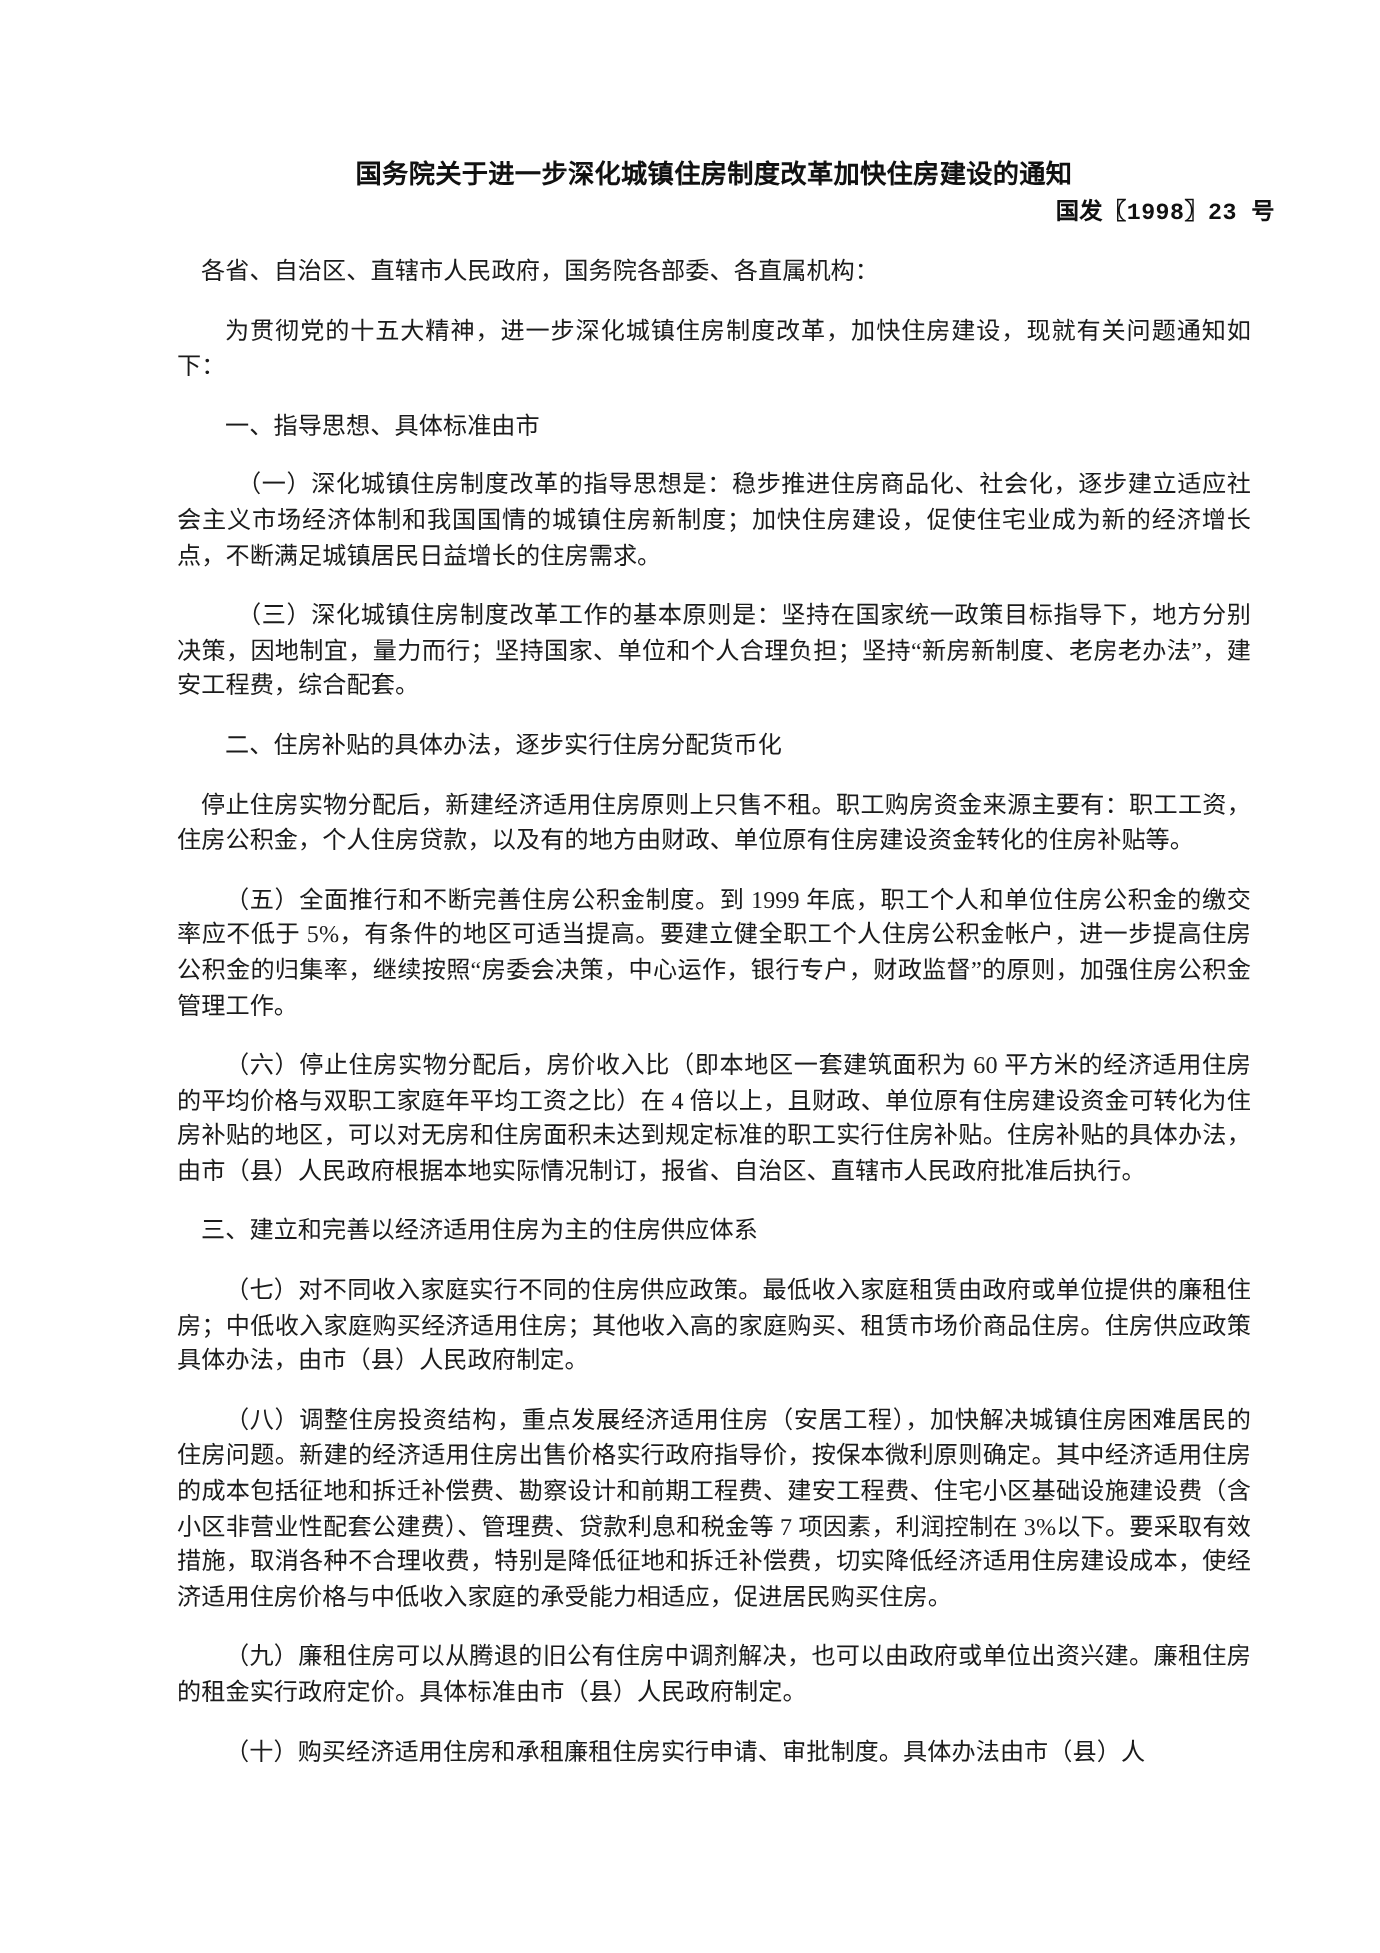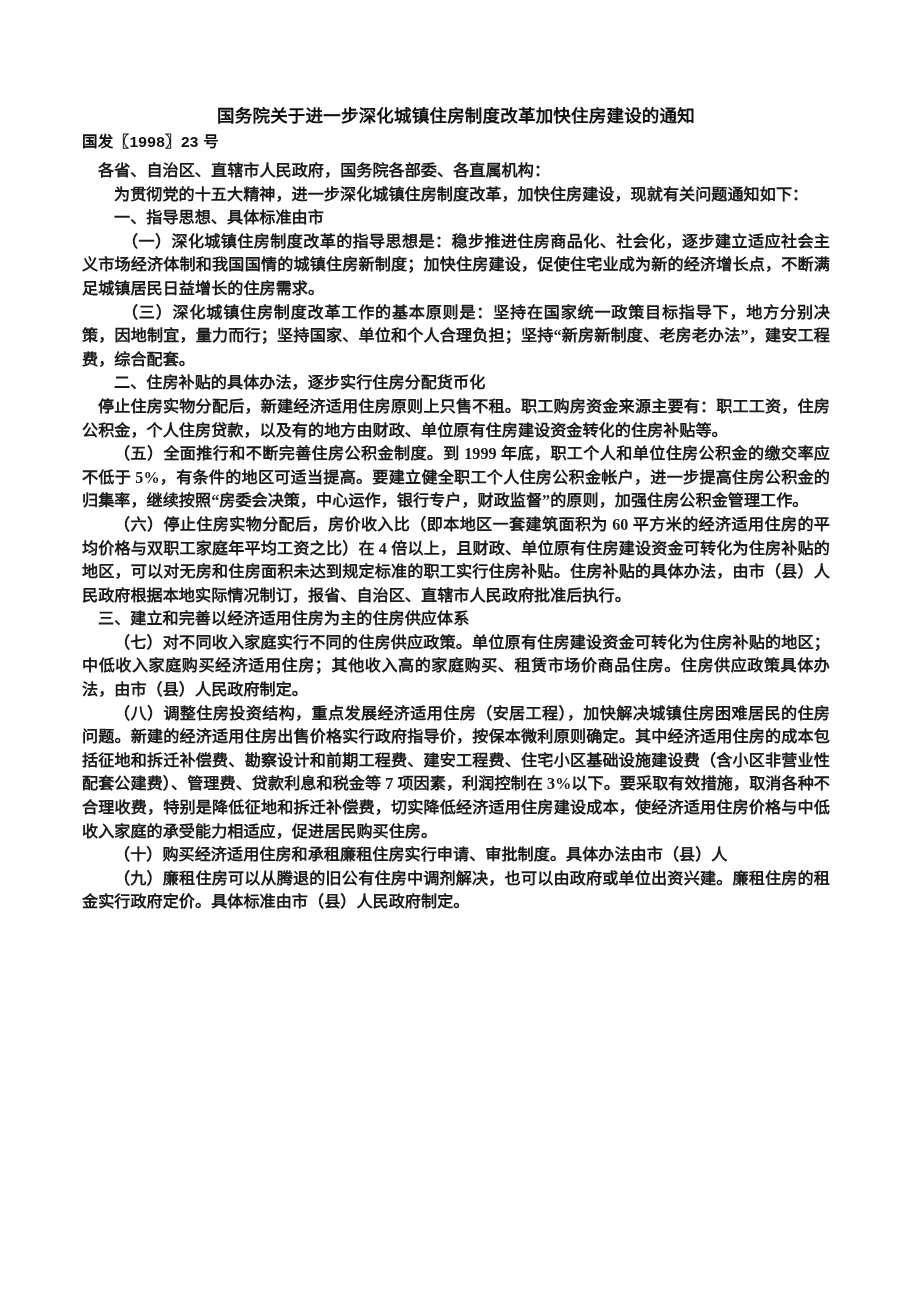--- a/index.html
+++ b/index.html
@@ -19,62 +19,61 @@
     width: 920px;
     height: 1302px;
     margin: 0 auto;
     background: #ffffff;
     overflow: hidden;
     box-sizing: border-box;
   }
 
   .doc-body {
     position: absolute;
-    left: 82px;
+    left: 102px;
     top: 104px;
     width: 748px;
   }
 
   
   .doc-title {
     font-family: "Liberation Sans", "DejaVu Sans", sans-serif;
     font-weight: bold;
     font-size: 17.5px;
     line-height: 24px;
     text-align: center;
     letter-spacing: 0.2px;
     white-space: nowrap;
     color: #111;
   }
   .doc-subtitle {
-    font-family: Liberation Sans, sans-serif;
+    font-family: Liberation Mono, monospace;
     font-weight: bold;
     font-size: 15.5px;
     line-height: 24px;
-    text-align: left;
+    text-align: right;
     margin-top: 2px;
     letter-spacing: 0.3px;
     color: #111;
   }
 
   
   .para-stack {
     margin-top: 5px;
   }
   p.para {
-    margin: 0;
+    margin: 16px;
     font-size: 16.1px;
     line-height: 23.6px;
     text-align: justify;
     text-justify: inter-ideograph;
     text-align-last: left;
     letter-spacing: 0.05px;
     word-break: break-all;
     color: #1b1b1b;
-    font-weight: bold;
   }
   p.ind1  { text-indent: 16px; }
   p.ind2  { text-indent: 32px; }
   p.ind25 { text-indent: 40px; }
 
   
   .page::after {
     content: "";
     position: absolute;
     inset: 0;
@@ -96,20 +95,20 @@
         <p class="para ind1">各省、自治区、直辖市人民政府，国务院各部委、各直属机构：</p>
         <p class="para ind2">为贯彻党的十五大精神，进一步深化城镇住房制度改革，加快住房建设，现就有关问题通知如下：</p>
         <p class="para ind2">一、指导思想、具体标准由市</p>
         <p class="para ind25">（一）深化城镇住房制度改革的指导思想是：稳步推进住房商品化、社会化，逐步建立适应社会主义市场经济体制和我国国情的城镇住房新制度；加快住房建设，促使住宅业成为新的经济增长点，不断满足城镇居民日益增长的住房需求。</p>
         <p class="para ind25">（三）深化城镇住房制度改革工作的基本原则是：坚持在国家统一政策目标指导下，地方分别决策，因地制宜，量力而行；坚持国家、单位和个人合理负担；坚持“新房新制度、老房老办法”，建安工程费，综合配套。</p>
         <p class="para ind2">二、住房补贴的具体办法，逐步实行住房分配货币化</p>
         <p class="para ind1">停止住房实物分配后，新建经济适用住房原则上只售不租。职工购房资金来源主要有：职工工资，住房公积金，个人住房贷款，以及有的地方由财政、单位原有住房建设资金转化的住房补贴等。</p>
         <p class="para ind2">（五）全面推行和不断完善住房公积金制度。到 1999 年底，职工个人和单位住房公积金的缴交率应不低于 5%，有条件的地区可适当提高。要建立健全职工个人住房公积金帐户，进一步提高住房公积金的归集率，继续按照“房委会决策，中心运作，银行专户，财政监督”的原则，加强住房公积金管理工作。</p>
         <p class="para ind2">（六）停止住房实物分配后，房价收入比（即本地区一套建筑面积为 60 平方米的经济适用住房的平均价格与双职工家庭年平均工资之比）在 4 倍以上，且财政、单位原有住房建设资金可转化为住房补贴的地区，可以对无房和住房面积未达到规定标准的职工实行住房补贴。住房补贴的具体办法，由市（县）人民政府根据本地实际情况制订，报省、自治区、直辖市人民政府批准后执行。</p>
         <p class="para ind1">三、建立和完善以经济适用住房为主的住房供应体系</p>
-        <p class="para ind2">（七）对不同收入家庭实行不同的住房供应政策。单位原有住房建设资金可转化为住房补贴的地区；中低收入家庭购买经济适用住房；其他收入高的家庭购买、租赁市场价商品住房。住房供应政策具体办法，由市（县）人民政府制定。</p>
+        <p class="para ind2">（七）对不同收入家庭实行不同的住房供应政策。最低收入家庭租赁由政府或单位提供的廉租住房；中低收入家庭购买经济适用住房；其他收入高的家庭购买、租赁市场价商品住房。住房供应政策具体办法，由市（县）人民政府制定。</p>
         <p class="para ind2">（八）调整住房投资结构，重点发展经济适用住房（安居工程），加快解决城镇住房困难居民的住房问题。新建的经济适用住房出售价格实行政府指导价，按保本微利原则确定。其中经济适用住房的成本包括征地和拆迁补偿费、勘察设计和前期工程费、建安工程费、住宅小区基础设施建设费（含小区非营业性配套公建费）、管理费、贷款利息和税金等 7 项因素，利润控制在 3%以下。要采取有效措施，取消各种不合理收费，特别是降低征地和拆迁补偿费，切实降低经济适用住房建设成本，使经济适用住房价格与中低收入家庭的承受能力相适应，促进居民购买住房。</p>
+        <p class="para ind2">（九）廉租住房可以从腾退的旧公有住房中调剂解决，也可以由政府或单位出资兴建。廉租住房的租金实行政府定价。具体标准由市（县）人民政府制定。</p>
         <p class="para ind2">（十）购买经济适用住房和承租廉租住房实行申请、审批制度。具体办法由市（县）人</p>
-        <p class="para ind2">（九）廉租住房可以从腾退的旧公有住房中调剂解决，也可以由政府或单位出资兴建。廉租住房的租金实行政府定价。具体标准由市（县）人民政府制定。</p>
       </div>
 
   </div>
 </div>
 
 </body></html>

